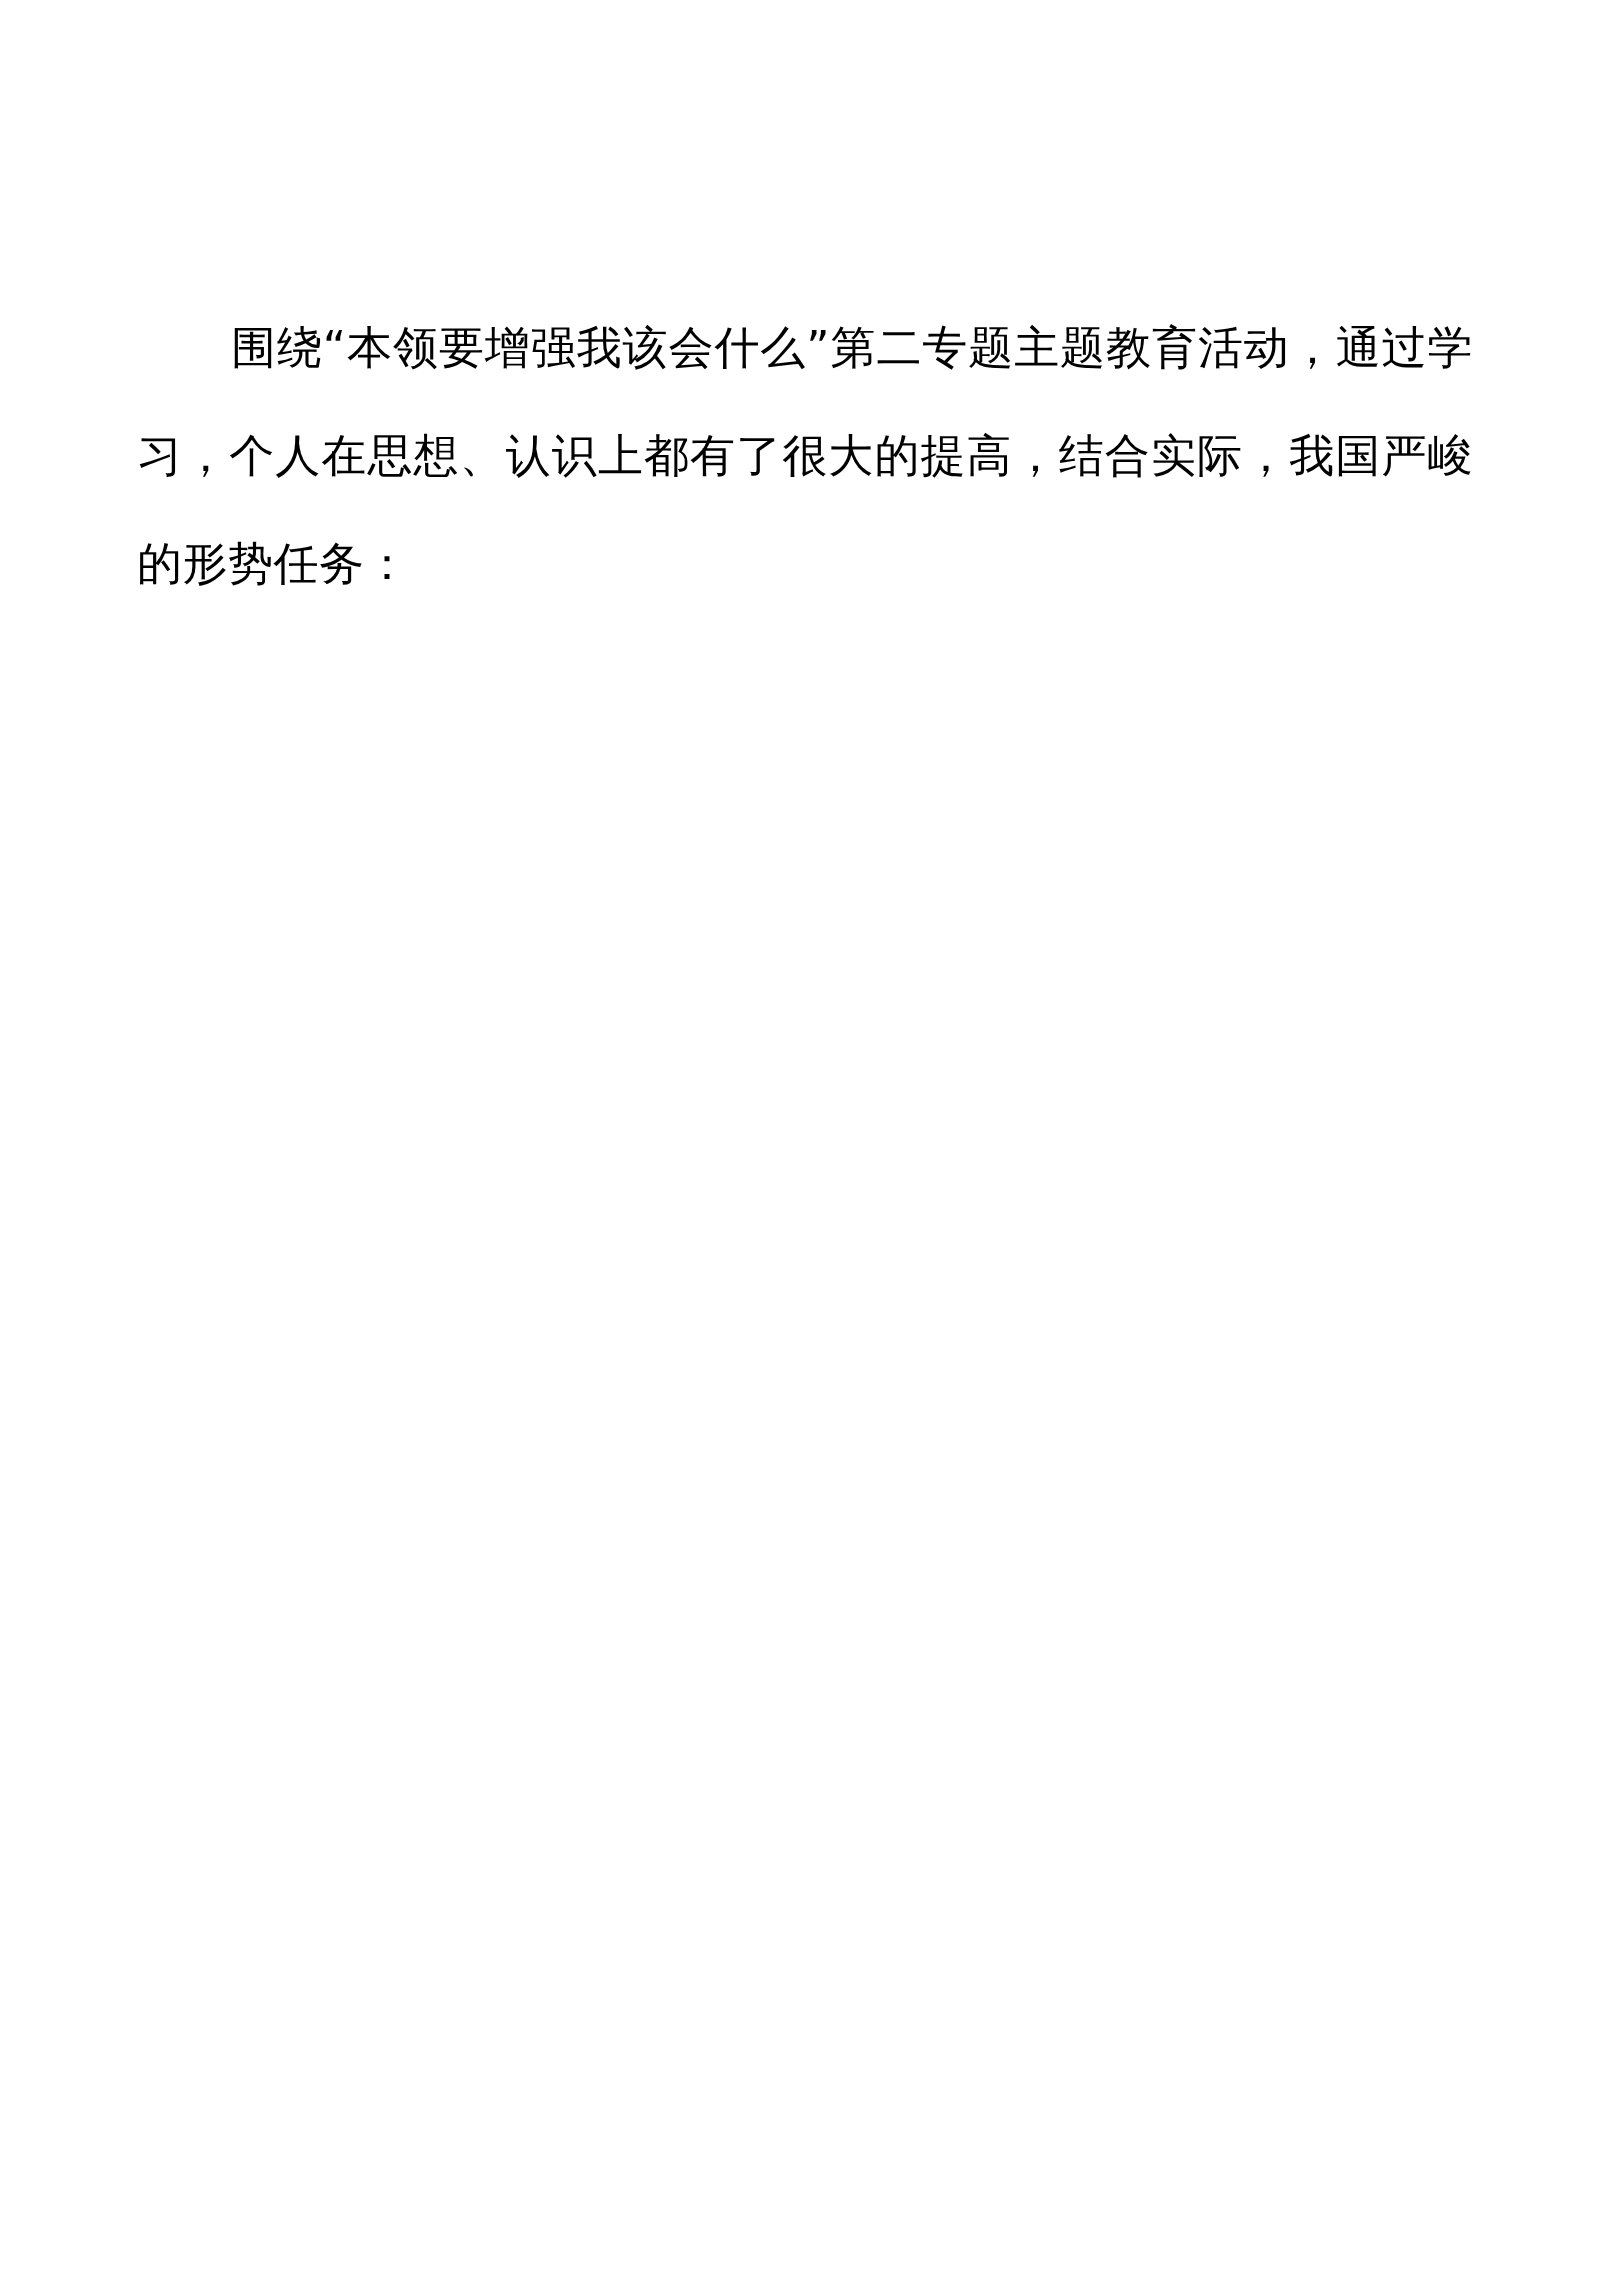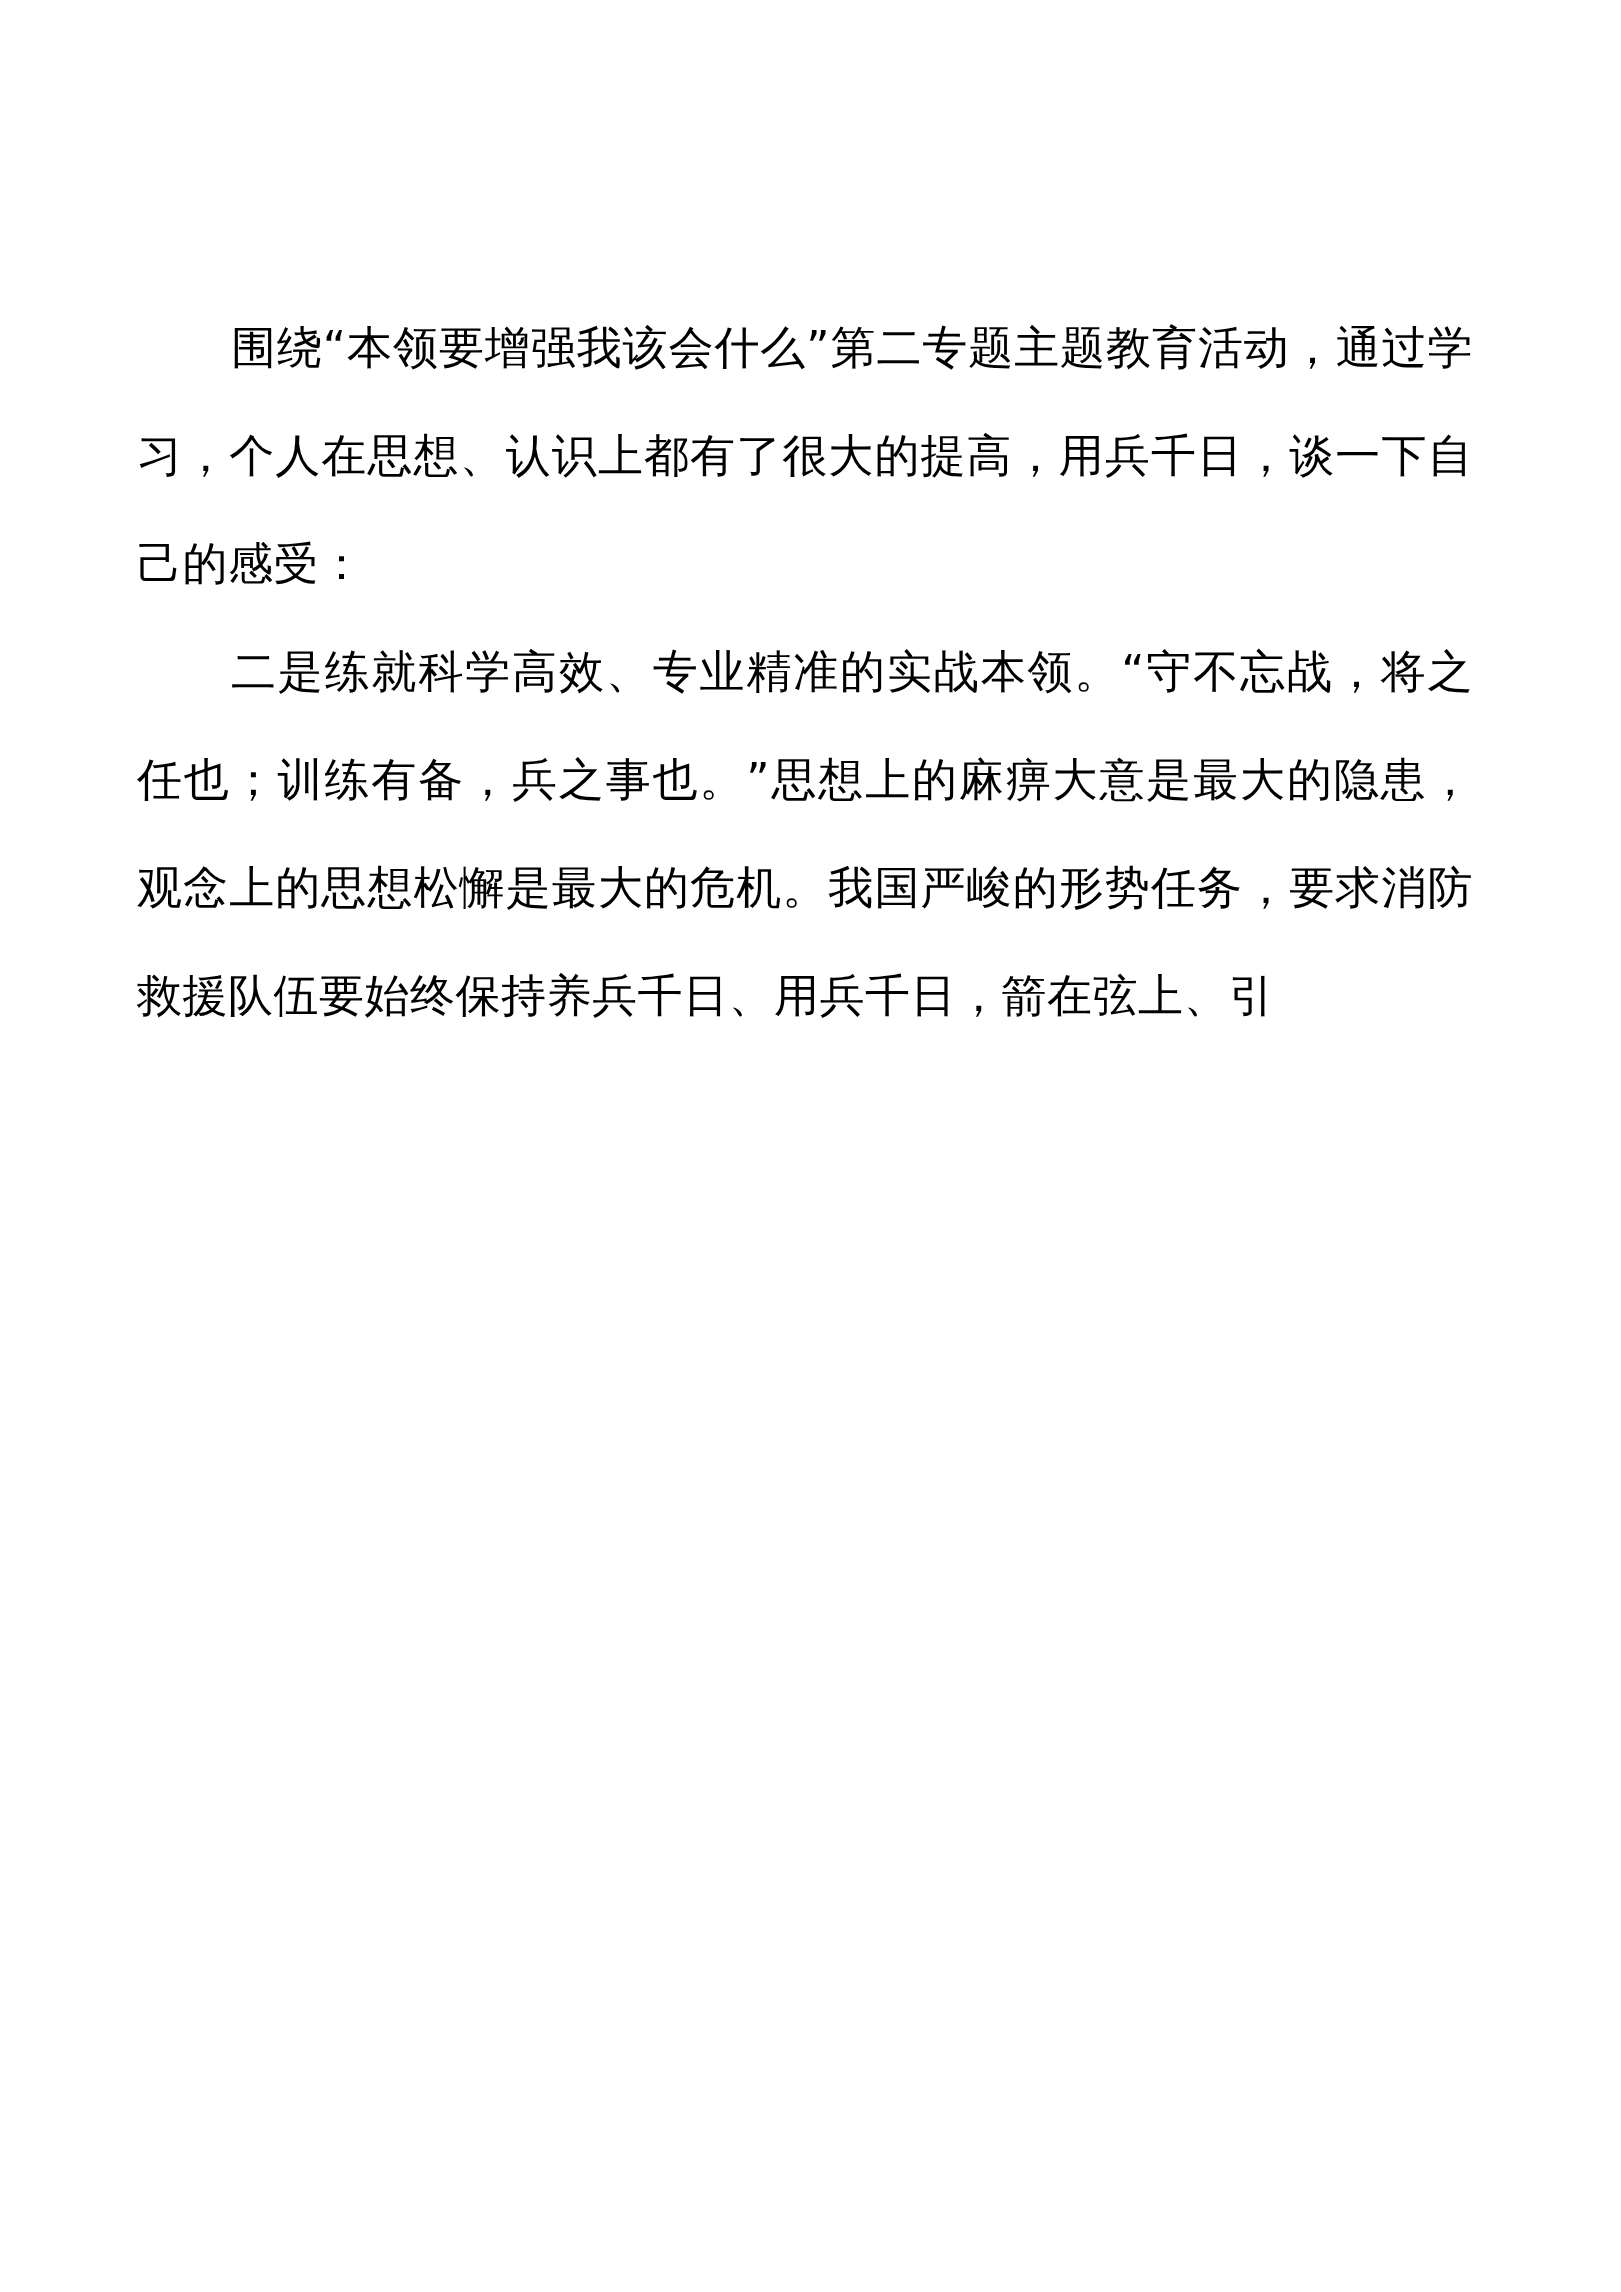--- a/index.html
+++ b/index.html
@@ -39,17 +39,16 @@
   }
   .para + .para {
     margin-top: 0;
   }
 </style>
 </head>
 <body>
 
 <div class="page">
   <div class="doc-body">
-    <p class="para">围绕“本领要增强我该会什么”第二专题主题教育活动，通过学习，个人在思想、认识上都有了很大的提高，用兵千日，谈一下自己的感受：</p>
-    <p class="para">二是练就科学高效、专业精准的实战本领。“守不忘战，将之任也；训练有备，兵之事也。”思想上的麻痹大意是最大的隐患，观念上的思想松懈是最大的危机。我国严峻的形势任务，要求消防救援队伍要始终保持养兵千日、用兵千日，箭在弦上、引</p>
+    <p class="para">围绕“本领要增强我该会什么”第二专题主题教育活动，通过学习，个人在思想、认识上都有了很大的提高，结合实际，我国严峻的形势任务：</p>
   </div>
 </div>
 
 
 </body></html>

